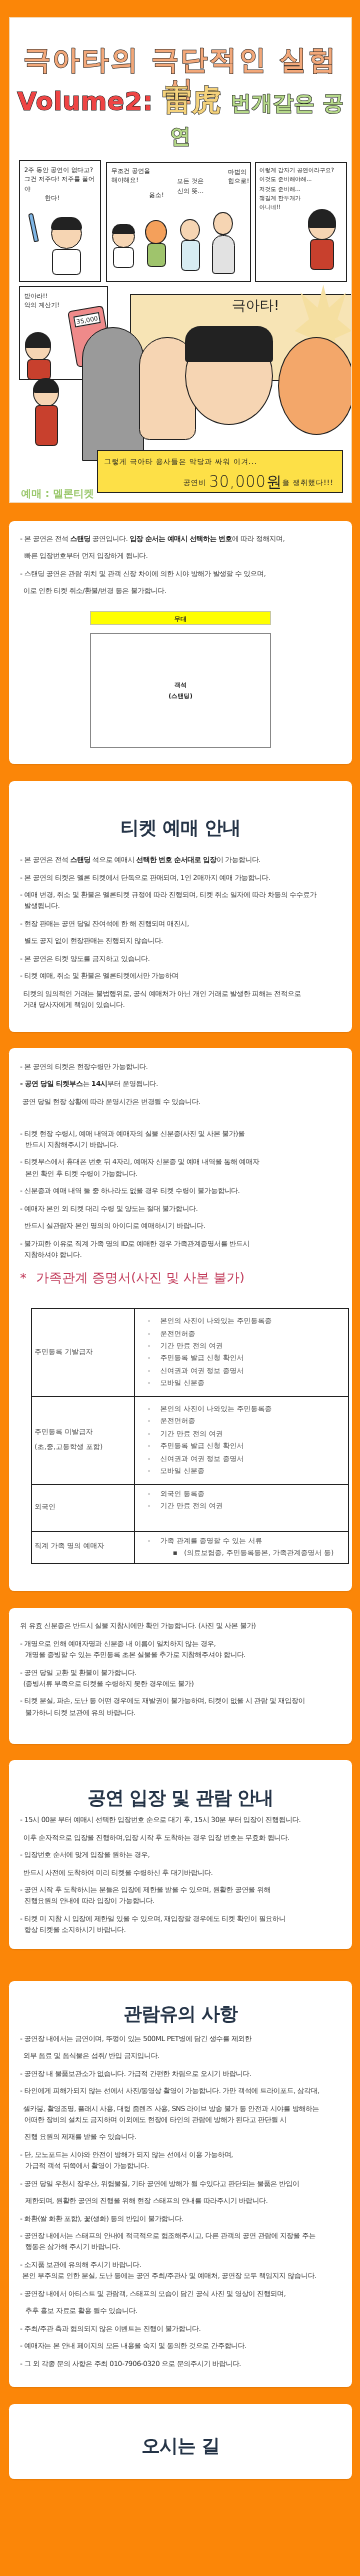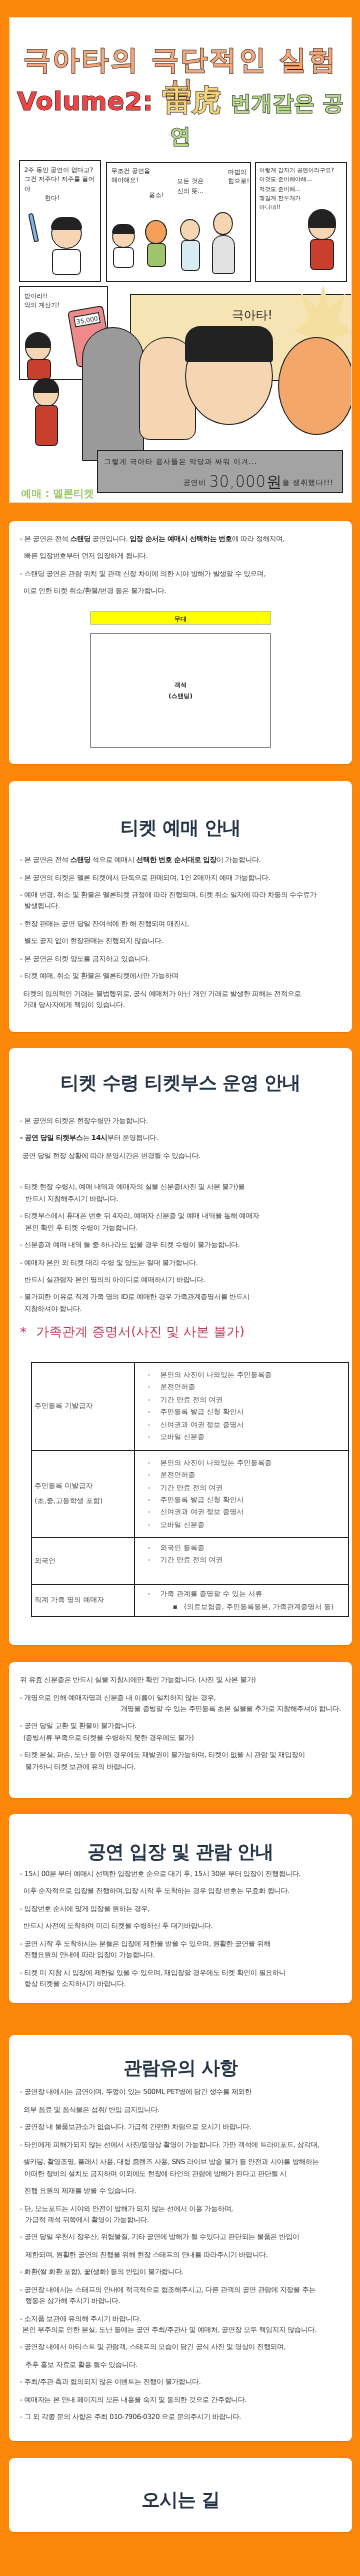--- a/index.html
+++ b/index.html
@@ -25,21 +25,21 @@
   .body-red { position: absolute; width: 24px; height: 31px; background: #c8402d; border: 1px solid #222; border-radius: 4.1px; }
   .body-white { position: absolute; width: 29px; height: 26px; background: #fff; border: 1px solid #222; border-radius: 4.1px; }
   .body-green { position: absolute; width: 18.5px; height: 24px; background: #9fc46c; border: 1px solid #222; border-radius: 4.1px; }
   .body-blue { position: absolute; width: 18.5px; height: 31px; background: #d7ecf2; border: 1px solid #222; border-radius: 4.1px; }
   .body-grey { position: absolute; width: 23px; height: 39px; background: #e2e2e2; border: 1px solid #222; border-radius: 10.3px 10.3px 3.1px 3.1px; }
   .sword { position: absolute; width: 5.2px; height: 29px; background: #7fb6e6; border: 1px solid #222; border-radius: 2.1px 2.1px 1px 1px; }
   .calc { position: absolute; width: 36px; height: 57px; background: #ef8a8a; border: 1px solid #222; border-radius: 4.1px; transform: rotate(-10deg); }
   .calc-screen { position: absolute; left: 4.1px; top: 5.2px; right: 4.1px; height: 11.3px; background: #fff; border: 1px solid #222; font-size: 6.2px; text-align: center; line-height: 9.3px; color: #222; }
   .burst { position: absolute; background: #f5dfa0; }
 
-  .caption-box { position: absolute; left: 87px; top: 432px; width: 246px; height: 43px; border: 1.5px double #222; background: #a3a3a3; }
+  .caption-box { position: absolute; left: 87px; top: 432px; width: 246px; height: 43px; border: 1.5px double #222; background: #fde047; }
   .caption-l1 { position: absolute; left: 6.2px; top: 6.2px; font-size: 7.2px; color: #222; letter-spacing: 0.5px; }
   .caption-l2 { position: absolute; right: 8.2px; top: 20.6px; font-size: 7.2px; color: #222; letter-spacing: 0.5px; }
   .caption-l2 .big { font-size: 15.5px; vertical-align: -2.1px; font-weight: 300; }
   .poster-ticket { position: absolute; left: 11.3px; top: 469px; font-size: 10.3px; color: #9cc86e; font-weight: bold; }
   .poster-footer { position: absolute; left: 12.4px; top: 484px; right: 5.2px; font-size: 11.3px; font-weight: bold; white-space: nowrap; }
 
   
   .card { background: #fff; border-radius: 5.2px; margin-top: 16.5px; padding: 13.4px 11.3px 12.4px 11.3px; box-shadow: 0 1px 1px rgba(0,0,0,0.08); }
   .card-title { text-align: center; font-size: 18.5px; font-weight: 900; color: #253447; letter-spacing: -0.5px; margin: 4.1px 0 12.4px 0; font-family: "DejaVu Sans", sans-serif; }
   .line { font-size: 7px; line-height: 11.3px; color: #333; letter-spacing: -0.3px; }
@@ -141,21 +141,21 @@
       </div>
       <div class="figure head" style="left:5.2px;top:46px;width:26px;height:28px;">
           <div class="hair" style="width:26px;height:16.5px;"></div>
         </div>
       <div class="body-red" style="left:7.2px;top:72px;height:20.6px;"></div>
       <div class="calc" style="left:52px;top:20.6px;">
         <div class="calc-screen">35,000</div>
       </div>
     </div>
     <div class="panel" style="left:120px;top:276px;width:223px;height:87px;background:#f7e4b5;">
-      <div class="speech" style="left:101px;top:16px;font-size:12px;">극아타!</div>
+      <div class="speech" style="left:101px;top:6px;font-size:14px;">극아타!</div>
       <div class="speech" style="left:88px;top:65px;font-size:9.3px;">파워—!</div>
       <div class="burst" style="left:164px;top:-10.3px;width:57px;height:77px;clip-path:polygon(50% 0,60% 30%,90% 10%,75% 45%,100% 60%,70% 70%,80% 100%,50% 80%,20% 100%,30% 70%,0 60%,25% 45%,10% 10%,40% 30%);"></div>
     </div>
 
     <div class="figure" style="left:72px;top:309px;width:62px;height:134px;background:#9a9a9a;border-radius:31px 31px 0 0;border:1px solid #222;"></div>
     <div class="figure" style="left:129px;top:319px;width:57px;height:103px;background:#f6d5b3;border-radius:28px 28px 10.3px 10.3px;border:1px solid #222;"></div>
     <div class="figure head" style="left:175px;top:309px;width:88px;height:98px;">
         <div class="hair" style="width:88px;height:36px;"></div>
       </div>
     <div class="figure" style="left:268px;top:319px;width:77px;height:98px;background:#f3a76a;border:1px solid #222;"></div>
@@ -203,21 +203,20 @@
     <div class="line" style="padding-left:4.1px;">발생됩니다.</div>
     <div class="line sm-gap">- 현장 판매는 공연 당일 잔여석에 한 해 진행되며 매진시,</div>
     <div class="line sm-gap" style="padding-left:4.1px;">별도 공지 없이 현장판매는 진행되지 않습니다.</div>
     <div class="line sm-gap">- 본 공연은 티켓 양도를 금지하고 있습니다.</div>
     <div class="line sm-gap">- 티켓 예매, 취소 및 환불은 멜론티켓에서만 가능하며</div>
     <div class="line sm-gap" style="padding-left:3.1px;">티켓의 임의적인 거래는 불법행위로, 공식 예매처가 아닌 개인 거래로 발생한 피해는 전적으로</div>
     <div class="line" style="padding-left:3.1px;margin-bottom:8.2px;">거래 당사자에게 책임이 있습니다.</div>
   </div>
 
   <div class="card">
-    <div class="card-title" style="margin-top:8.2px;margin-bottom:20.6px;">티켓 수령 티켓부스 운영 안내</div>
     <div class="line">- 본 공연의 티켓은 현장수령만 가능합니다.</div>
     <div class="line sm-gap">
       <b>- 공연 당일 티켓부스</b><span>는 </span><b>14시</b><span>부터 운영됩니다.</span>
     </div>
     <div class="line sm-gap" style="padding-left:2.1px;">공연 당일 현장 상황에 따라 운영시간은 변경될 수 있습니다.</div>
     <div class="spacer"></div>
     <div class="line sm-gap">- 티켓 현장 수령시, 예매 내역과 예매자의 실물 신분증(사진 및 사본 불가)을</div>
     <div class="line" style="padding-left:5.2px;">반드시 지참해주시기 바랍니다.</div>
     <div class="line sm-gap">- 티켓부스에서 휴대폰 번호 뒤 4자리, 예매자 신분증 및 예매 내역을 통해 예매자</div>
     <div class="line" style="padding-left:5.2px;">본인 확인 후 티켓 수령이 가능합니다.</div>
@@ -271,21 +270,21 @@
           <div class="v-item sub"><span class="bullet">▪</span><span>(의료보험증, 주민등록등본, 가족관계증명서 등)</span></div>
         </td>
       </tr>
     </tbody>
       </table>
   </div>
 
   <div class="card">
     <div class="line">위 유효 신분증은 반드시 실물 지참시에만 확인 가능합니다. (사진 및 사본 불가)</div>
     <div class="line sm-gap">- 개명으로 인해 예매자명과 신분증 내 이름이 일치하지 않는 경우,</div>
-    <div class="line" style="padding-left:5.2px;text-align:right;">개명을 증빙할 수 있는 주민등록 초본 실물을 추가로 지참해주셔야 합니다.</div>
+    <div class="line" style="padding-left:5.2px;">개명을 증빙할 수 있는 주민등록 초본 실물을 추가로 지참해주셔야 합니다.</div>
     <div class="line sm-gap">- 공연 당일 교환 및 환불이 불가합니다.</div>
     <div class="line" style="padding-left:3.1px;">(증빙서류 부족으로 티켓을 수령하지 못한 경우에도 불가)</div>
     <div class="line sm-gap">- 티켓 분실, 파손, 도난 등 어떤 경우에도 재발권이 불가능하며, 티켓이 없을 시 관람 및 재입장이</div>
     <div class="line" style="padding-left:5.2px;margin-bottom:12.4px;">불가하니 티켓 보관에 유의 바랍니다.</div>
   </div>
 
   <div class="card">
     <div class="card-title" style="margin-top:11.3px;margin-bottom:5.2px;">공연 입장 및 관람 안내</div>
     <div class="line">- 15시 00분 부터 예매시 선택한 입장번호 순으로 대기 후, 15시 30분 부터 입장이 진행됩니다.</div>
     <div class="line sm-gap" style="padding-left:3.1px;">이후 순자적으로 입장을 진행하며,입장 시작 후  도착하는 경우 입장 번호는 무효화 됩니다.</div>

